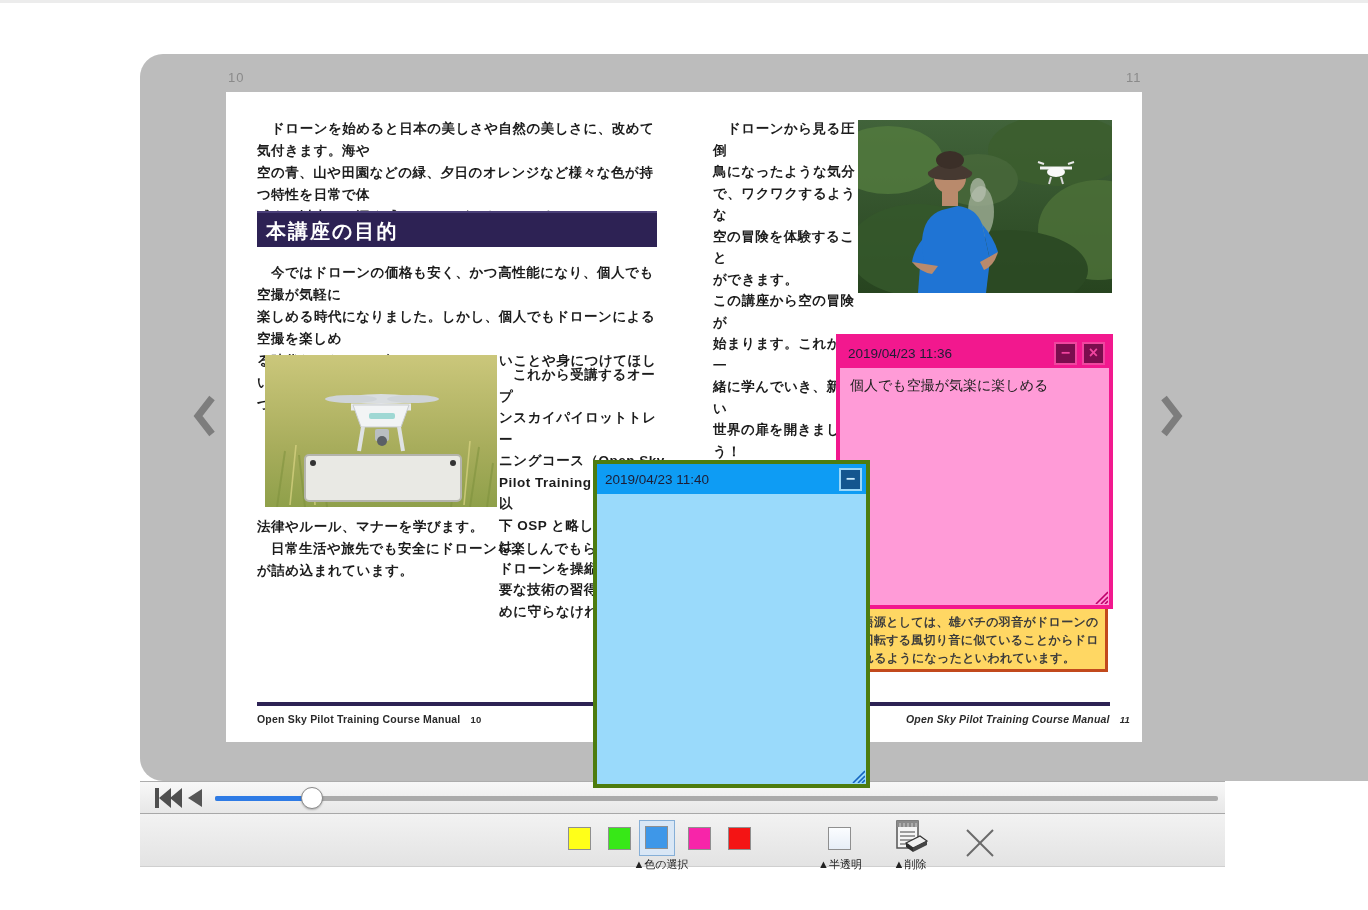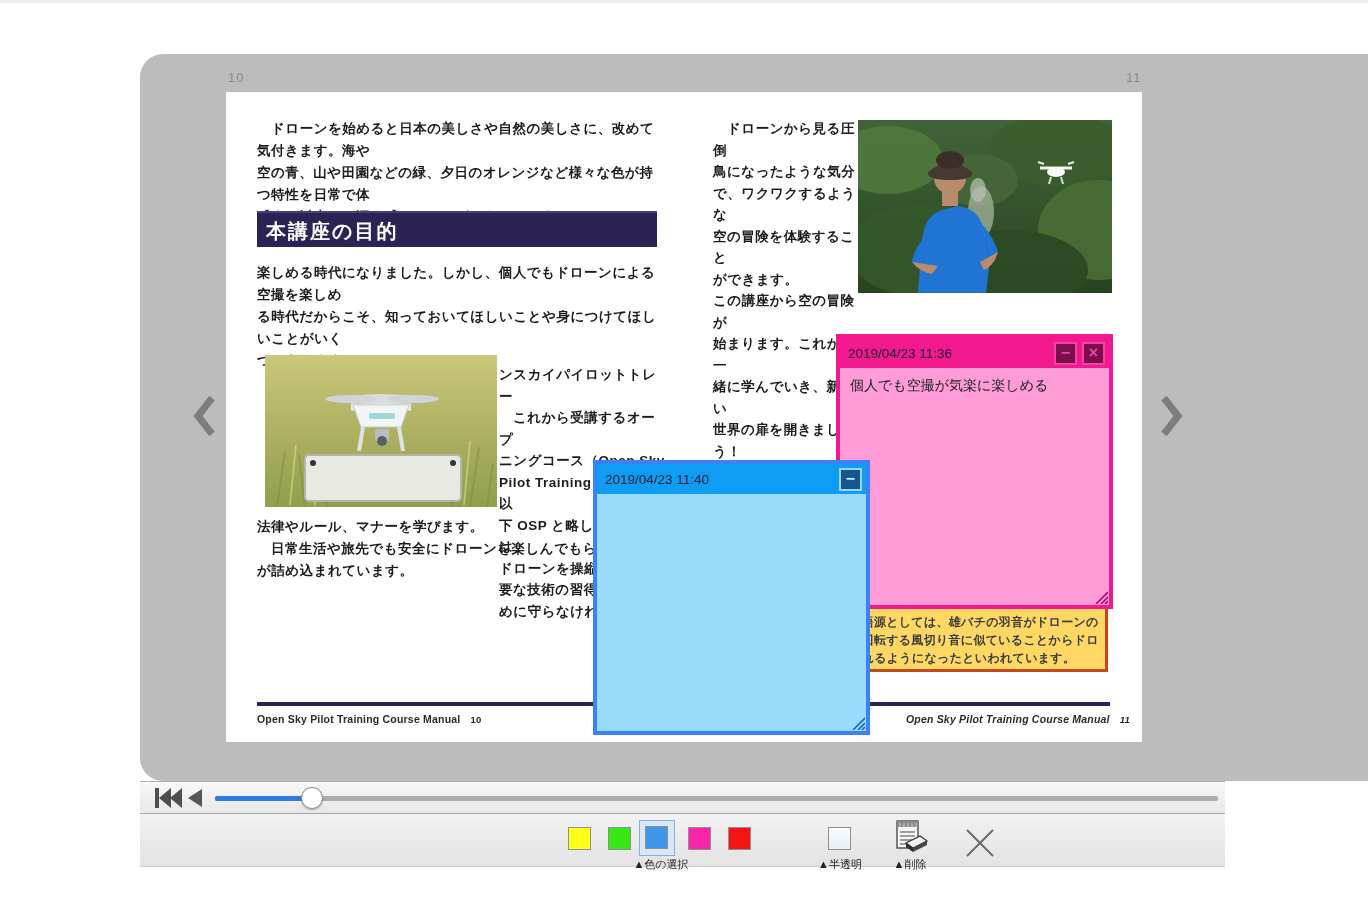--- a/index.html
+++ b/index.html
@@ -50,21 +50,21 @@
   .note-header { height:30px; display:flex; align-items:center; padding:0 4px 0 8px;
                  font-size:13.5px; color:#1d1d35; }
   .note-ts { flex:1; }
   .note-btn { width:23px; height:23px; margin-left:5px; display:flex; align-items:center; justify-content:center;
               font-size:16px; font-weight:700; cursor:pointer; line-height:1; }
   .note-body { flex:1; padding:9px 10px; font-size:14px; color:#222; font-weight:500; }
   .note.pink { left:836px; top:334px; width:277px; height:275px; border:4px solid #f2188e; z-index:20; }
   .note.pink .note-header { background:#f2188e; }
   .note.pink .note-body { background:#ff9bd7; }
   .note.pink .note-btn { background:#7c0d4e; border:2px solid #f0459f; color:#f0459f; }
-  .note.blue { left:593px; top:460px; width:277px; height:275px; border:4px solid #3b82f6; z-index:30; }
+  .note.blue { left:593px; top:460px; width:277px; height:328px; border:4px solid #4d7c0f; z-index:30; }
   .note.blue .note-header { background:#0e9cf4; }
   .note.blue .note-body { background:#9adafb; }
   .note.blue .note-btn { background:#14568f; border:2px solid #9ad6f8; color:#cbebfd; }
   .resize-handle { position:absolute; right:1px; bottom:1px; width:16px; height:16px; cursor:nwse-resize; }
 
   
   .slider-row { position:absolute; left:0; top:727px; width:1085px; height:32px;
                 background:linear-gradient(#f8f8f8,#e7e7e7); border-top:1px solid #adadad; }
   .btn-skip { position:absolute; left:12px; top:4px; width:32px; height:24px; cursor:pointer; }
   .btn-prev { position:absolute; left:46px; top:6px; width:18px; height:20px; cursor:pointer; }
@@ -111,20 +111,21 @@
 
       <div class="spread">
 
         <div class="para p1 jp">
             <div>　ドローンを始めると日本の美しさや自然の美しさに、改めて気付きます。海や</div>
             <div>空の青、山や田園などの緑、夕日のオレンジなど様々な色が持つ特性を日常で体</div>
             <div>感する以上に、深く感じることができるのです。</div>
           </div>
         <div class="heading-bar" style="background-color: rgb(45, 34, 84);">本講座の目的</div>
         <div class="para p2 jp">
+            <div>　今ではドローンの価格も安く、かつ高性能になり、個人でも空撮が気軽に</div>
             <div>楽しめる時代になりました。しかし、個人でもドローンによる空撮を楽しめ</div>
             <div>る時代だからこそ、知っておいてほしいことや身につけてほしいことがいく</div>
             <div>つかあります。</div>
           </div>
 
         <div class="drone-photo">
           <svg width="232" height="152" viewBox="0 0 232 152">
             <defs>
               <linearGradient id="grass" x1="0" y1="0" x2="0" y2="1">
                 <stop offset="0" stop-color="#cbc77b"></stop>
@@ -158,22 +159,22 @@
               <rect x="104" y="58" width="26" height="6" rx="2" fill="#9fd8d4"></rect>
               <line x1="98" y1="72" x2="94" y2="96" stroke="#dfe2e4" stroke-width="4"></line>
               <line x1="134" y1="72" x2="138" y2="96" stroke="#dfe2e4" stroke-width="4"></line>
               <rect x="110" y="74" width="14" height="12" rx="2" fill="#b9bec2"></rect>
               <circle cx="117" cy="86" r="5" fill="#5b6066"></circle>
             </g>
           </svg>
         </div>
 
         <div class="para beside jp">
+            <div>　これから受講するオープ</div>
             <div>ンスカイパイロットトレー</div>
-            <div>　これから受講するオープ</div>
             <div>ニングコース（Open Sky</div>
             <div>Pilot Training Course、以</div>
             <div>下 OSP と略します）では、</div>
             <div>ドローンを操縦す</div>
             <div>要な技術の習得、</div>
             <div>めに守らなけれ</div>
           </div>
         <div class="para below jp">
             <div>法律やルール、マナーを学びます。</div>
             <div>　日常生活や旅先でも安全にドローンを楽しんでもらえるための</div>

